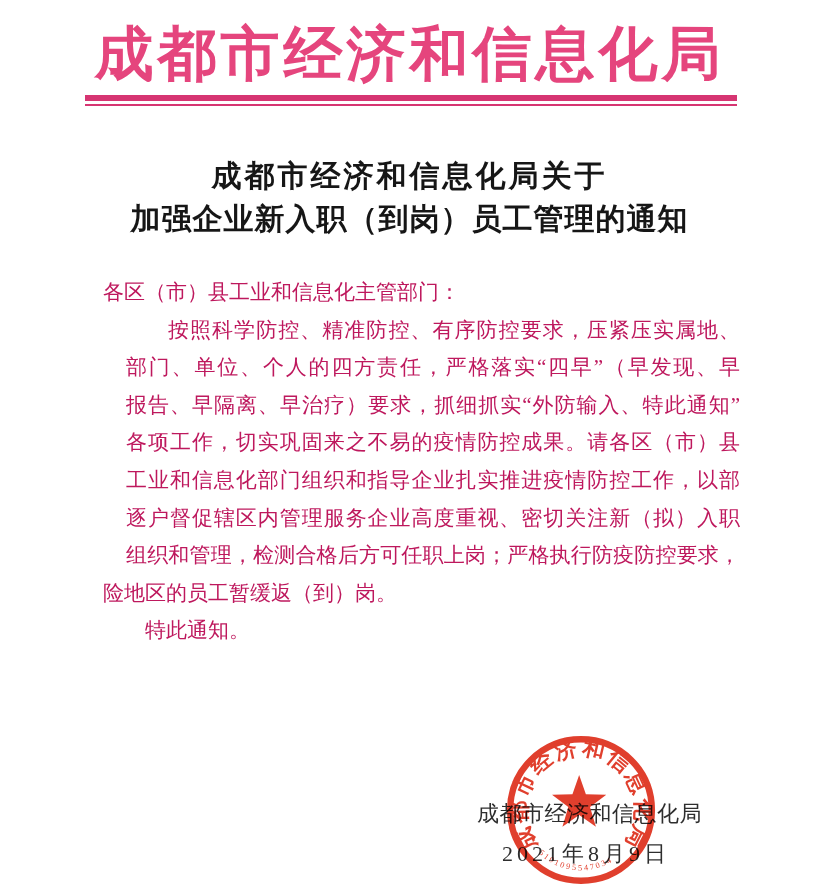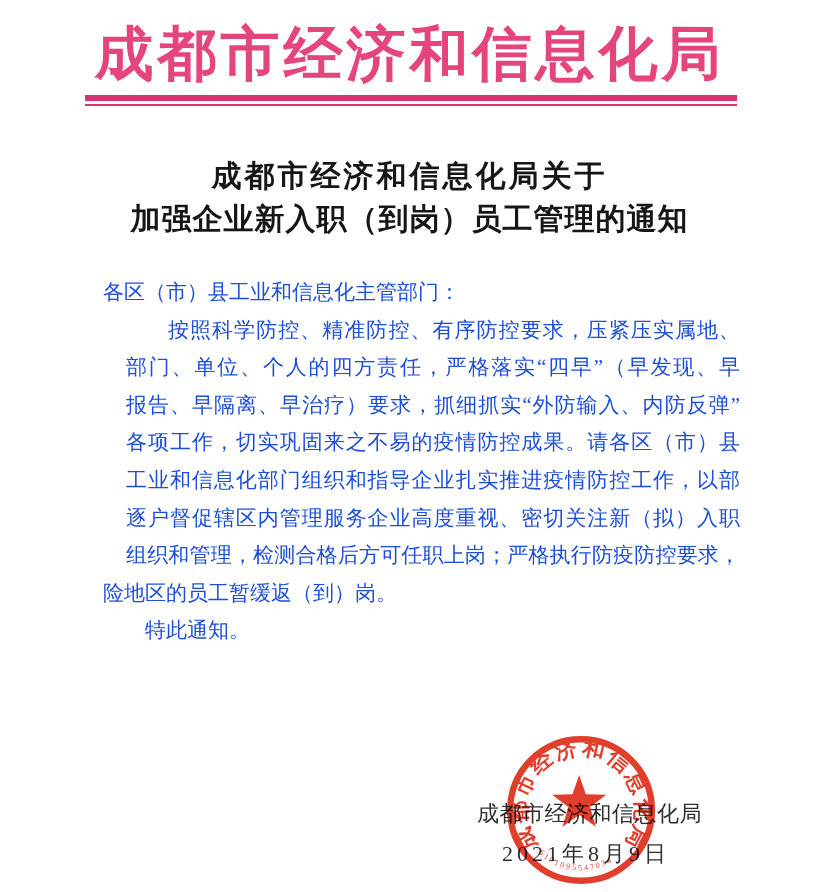--- a/index.html
+++ b/index.html
@@ -29,21 +29,21 @@
   .doc-title{
     position:absolute;left:0;top:154px;width:819px;
     text-align:center;color:#161616;font-weight:bold;
     font-size:30px;line-height:43px;
   }
   .doc-title .t1{letter-spacing:3px;}
   .doc-title .t2{letter-spacing:1px;}
   
   .body-block{
     position:absolute;left:103px;top:274px;width:614px;
-    color:#1d4ed8;font-size:21px;line-height:37.6px;
+    color:#be185d;font-size:21px;line-height:37.6px;
   }
   .line{
     width:614px;height:37.6px;
     text-align:justify;
     -webkit-text-justify:inter-ideograph;
     white-space:nowrap;
   }
   .line.fill{text-align-last:justify;margin-left:23px;}
   .line.nofill{text-align-last:left;}
   .line.indent{text-indent:42px;}
@@ -75,21 +75,21 @@
 
   <div class="doc-title">
     <div class="t1">成都市经济和信息化局关于</div>
     <div class="t2">加强企业新入职（到岗）员工管理的通知</div>
   </div>
 
   <div class="body-block" id="bodyLines">
       <div class="line nofill">各区（市）县工业和信息化主管部门：</div>
       <div class="line fill indent">按照科学防控、精准防控、有序防控要求，压紧压实属地、</div>
       <div class="line fill">部门、单位、个人的四方责任，严格落实“四早”（早发现、早</div>
-      <div class="line fill">报告、早隔离、早治疗）要求，抓细抓实“外防输入、内防反弹”</div>
+      <div class="line fill">报告、早隔离、早治疗）要求，抓细抓实“外防输入、特此通知”</div>
       <div class="line fill">各项工作，切实巩固来之不易的疫情防控成果。请各区（市）县</div>
       <div class="line fill">工业和信息化部门组织和指导企业扎实推进疫情防控工作，以部</div>
       <div class="line fill">逐户督促辖区内管理服务企业高度重视、密切关注新（拟）入职</div>
       <div class="line fill">组织和管理，检测合格后方可任职上岗；严格执行防疫防控要求，</div>
       <div class="line nofill">险地区的员工暂缓返（到）岗。</div>
       <div class="line nofill indent">特此通知。</div>
     </div>
 
   <div class="signature">成都市经济和信息化局</div>
 

